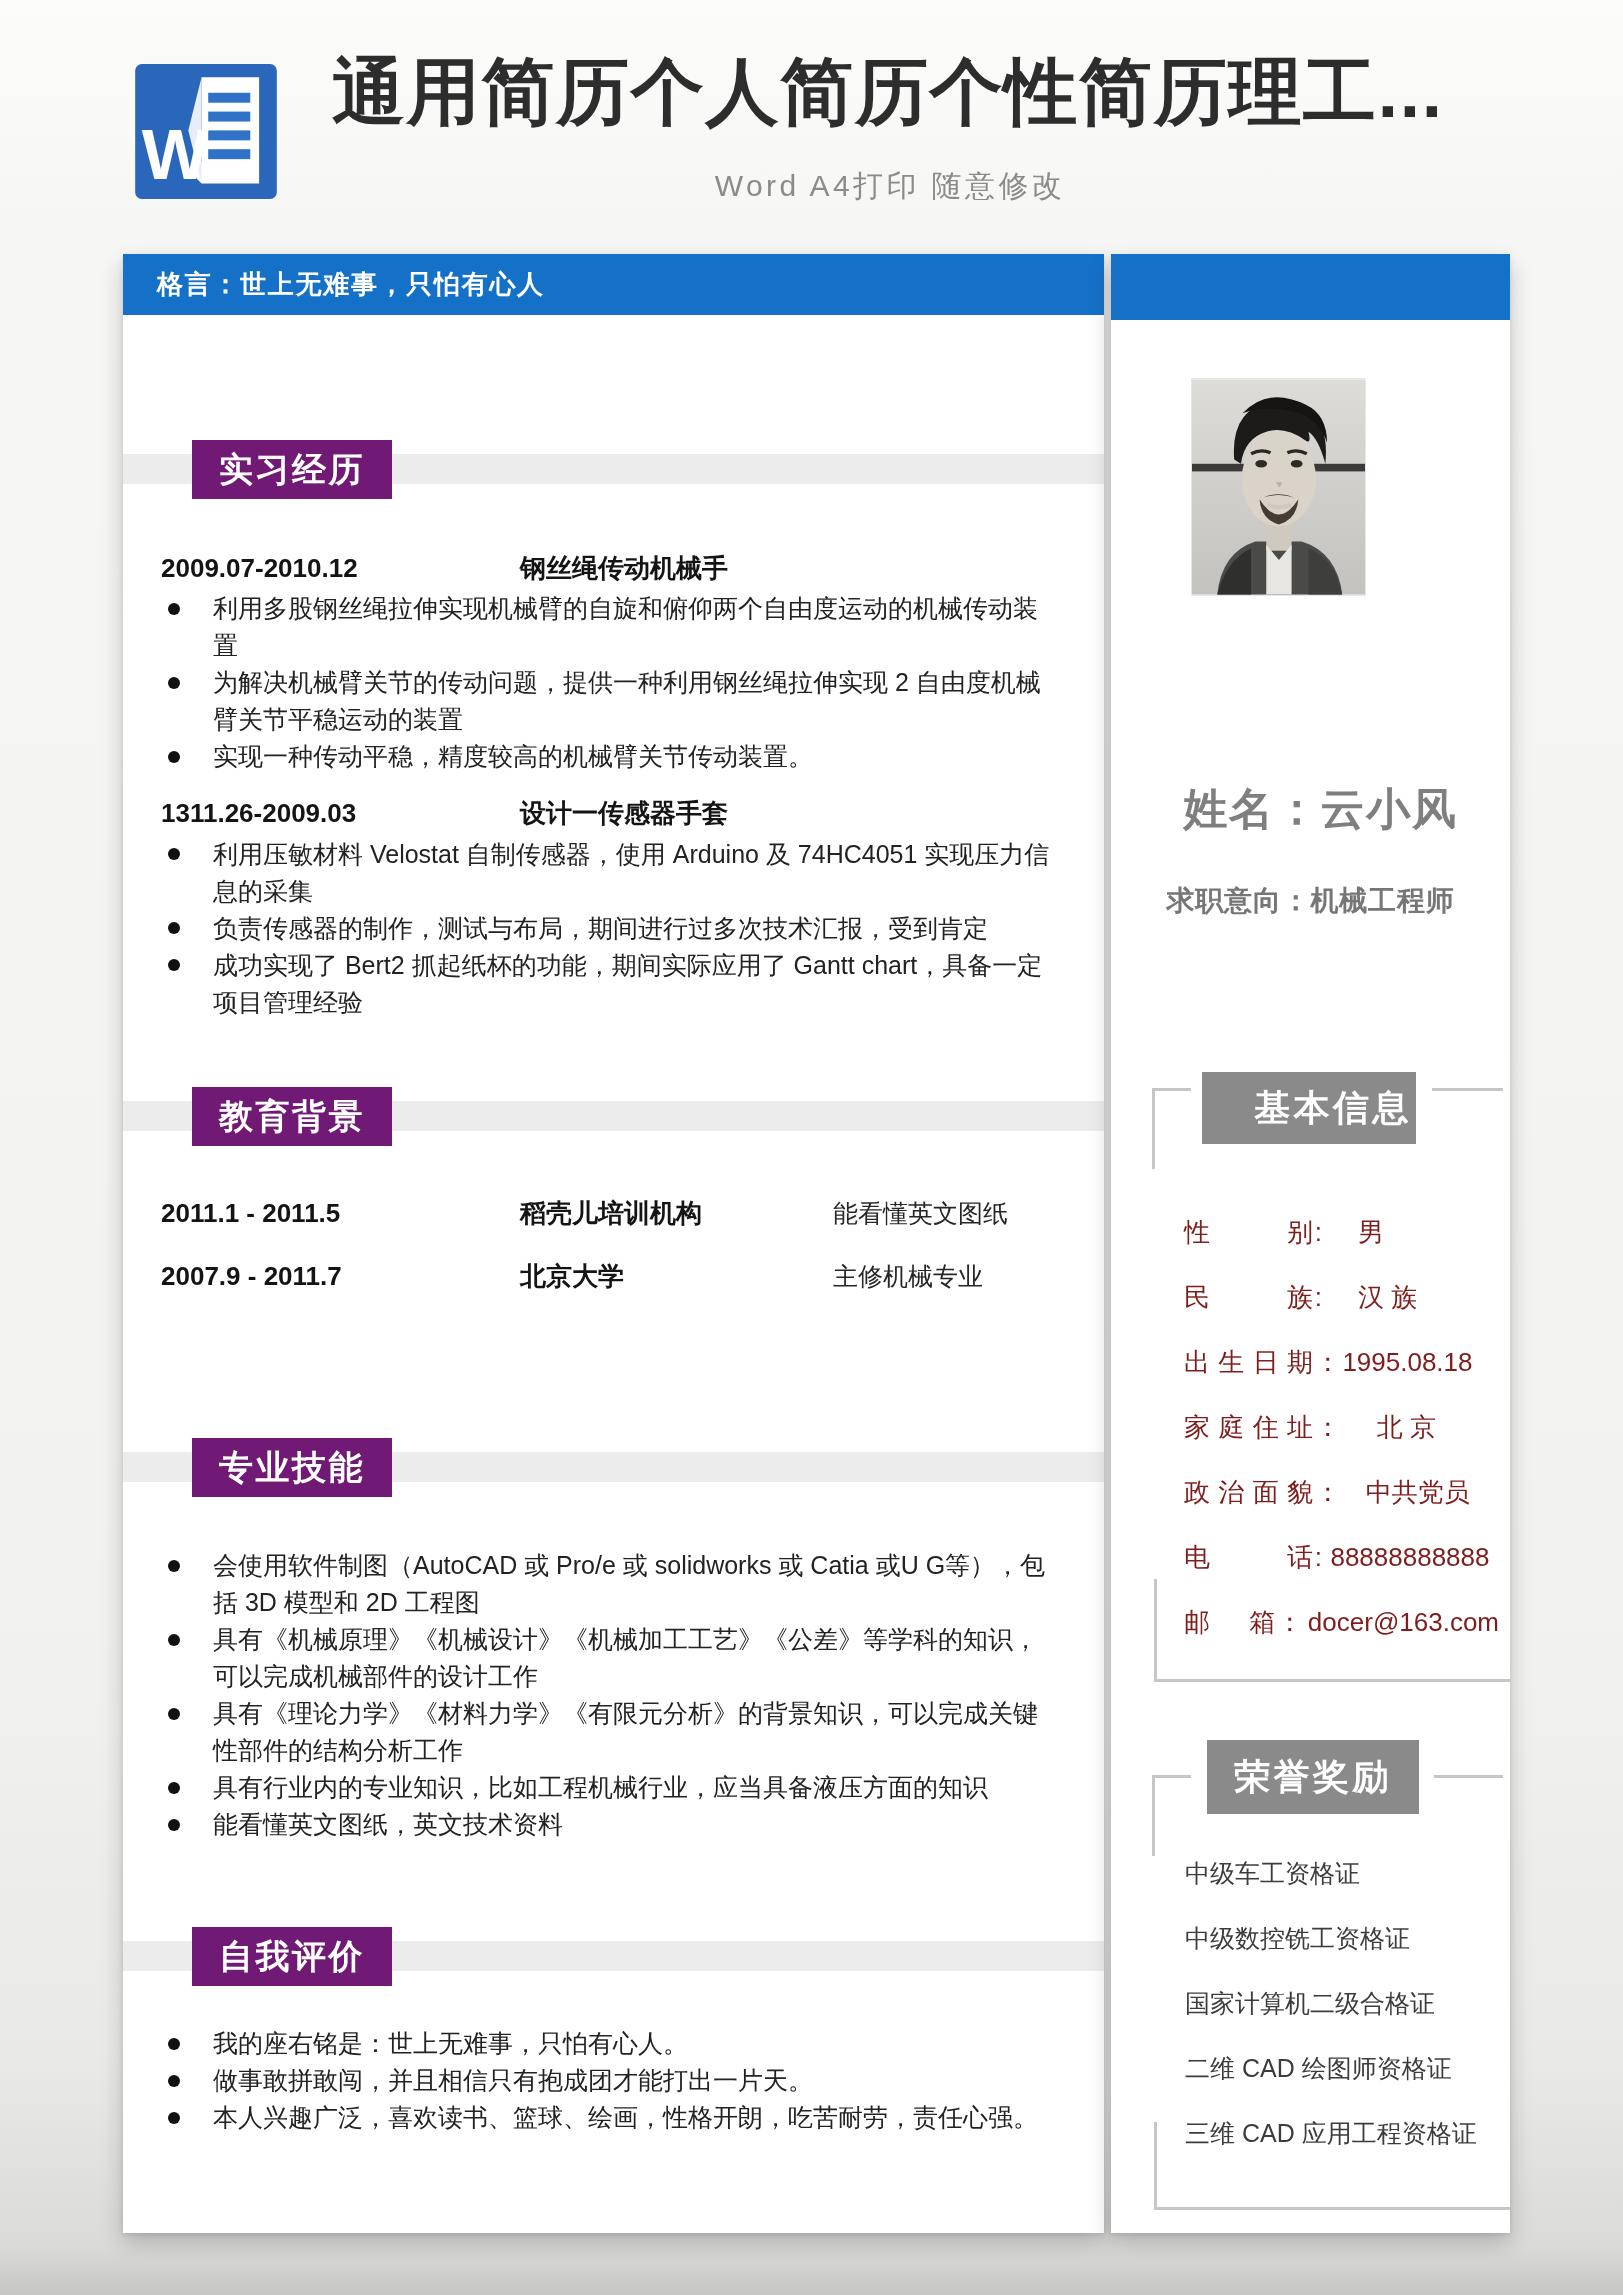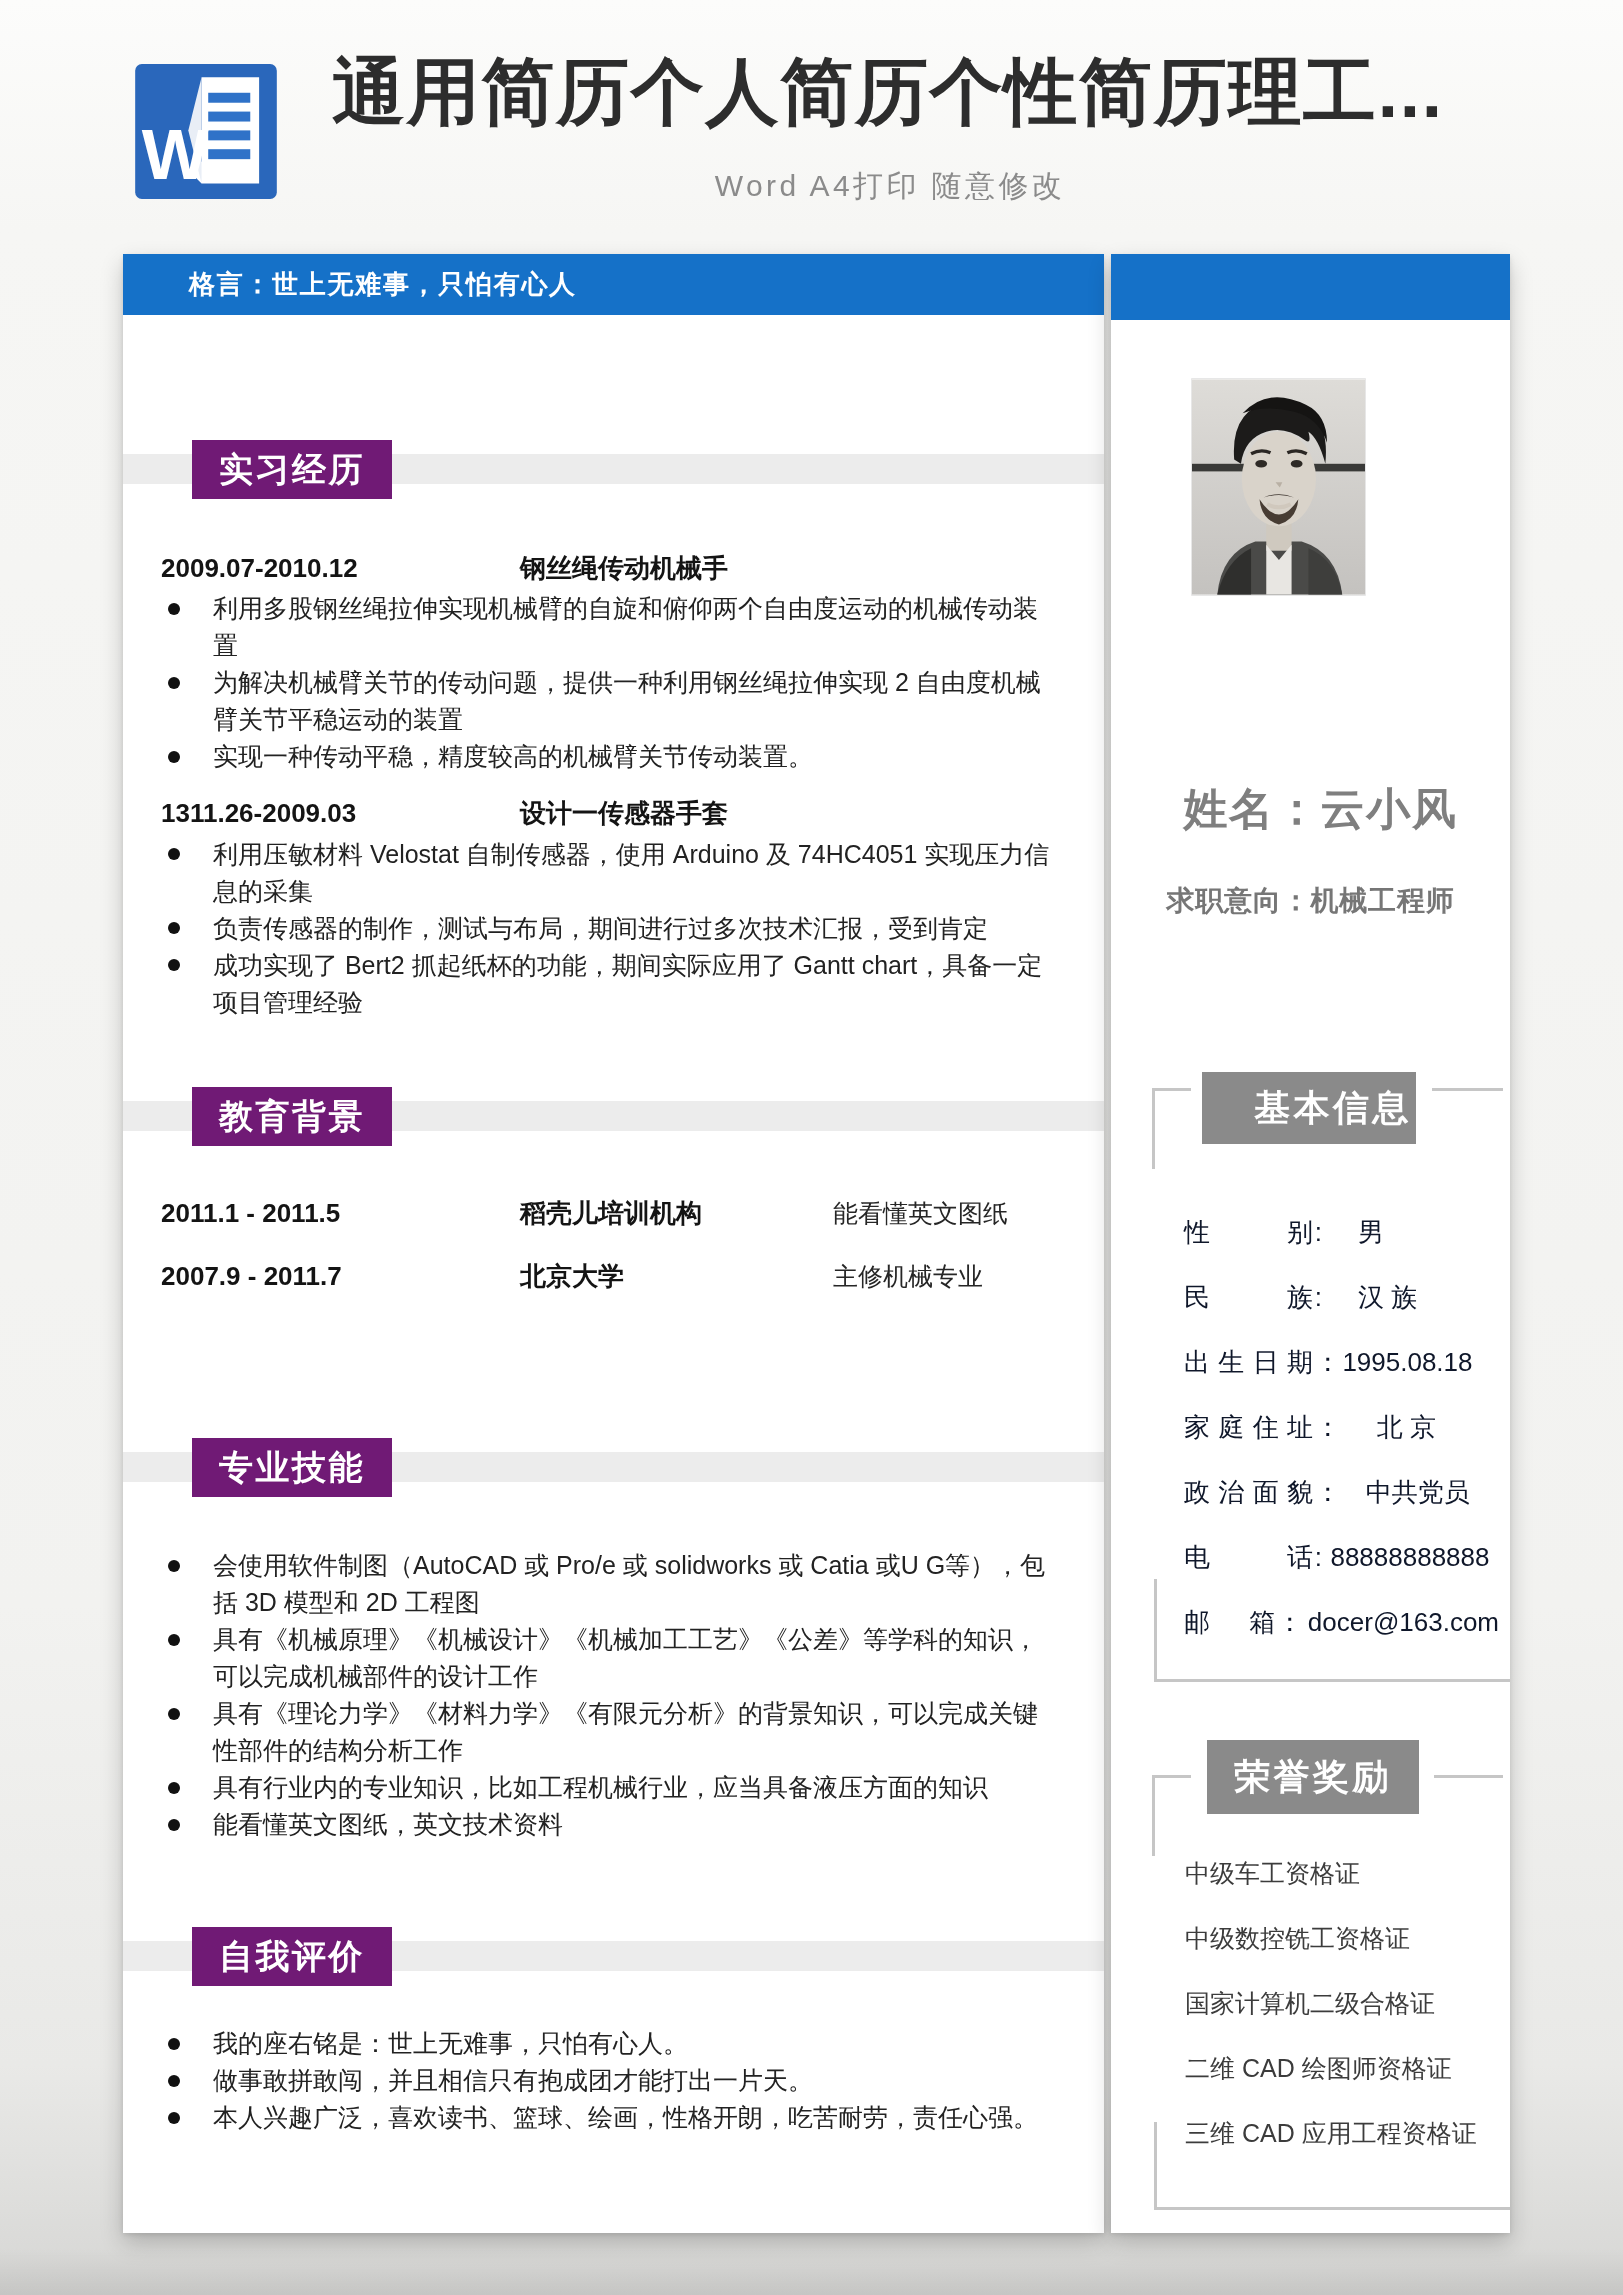--- a/index.html
+++ b/index.html
@@ -16,21 +16,21 @@
     color:#2d2d2d; letter-spacing:1.7px; white-space:nowrap; }
   .sub-title { position:absolute; left:332px; top:166px; width:1116px; text-align:center;
     font-size:30px; color:#8b8b8b; letter-spacing:3.4px; }
   
   .page { position:absolute; top:254px; background:#fff;
     box-shadow:0 10px 22px rgba(0,0,0,.20), 0 1.7px 5px rgba(0,0,0,.10); }
   .page-main { left:123px; width:981px; height:1979px; }
   .page-right { left:1111px; width:399px; height:1979px; }
   .motto-bar { position:absolute; left:0; top:0; width:100%; height:61px; background:#1571c8; }
   .motto-bar.tall { height:66px; }
-  .motto-text { line-height:61px; padding-left:66px; color:#fff; font-weight:bold; font-size:26px; letter-spacing:1.7px; }
+  .motto-text { line-height:61px; padding-left:34px; color:#fff; font-weight:bold; font-size:26px; letter-spacing:1.7px; }
   
   .sec { position:absolute; left:0; width:100%; }
   .sec-header { position:relative; height:59px; }
   .sec-band { position:absolute; left:0; right:0; top:14.4px; height:30px; background:#ececec; }
   .sec-box { position:relative; margin-left:69px; width:200px; height:59px; background:#701a75;
     color:#fff; font-size:34px; font-weight:bold; text-align:center; line-height:59px; letter-spacing:2.5px; }
   .sec-body { margin-left:38px; width:897px; font-size:25px; }
   .entry-head { display:flex; line-height:37px; font-weight:bold; color:#141414; font-size:26px; }
   .entry-period { width:359px; flex:none; }
   .blist { list-style:none; }
@@ -53,21 +53,21 @@
   .bi-box { left:91px; top:818px; width:214px; height:72px; font-size:36px; line-height:72px;padding-left:48px; }
   .ho-box { left:96px; top:1486px; width:212px; height:74px; font-size:36px; line-height:74px; }
   .brk { position:absolute; border:0 solid #c6c6c6; }
   .brk-tl-bi { left:41px; top:834px; width:39px; height:81px; border-left-width:3.4px; border-top-width:3.4px; }
   .brk-tr-bi { left:321px; top:834px; width:71px; height:3.4px; background:#c6c6c6; }
   .brk-bl-bi { left:43px; top:1325px; width:356px; height:103px; border-left-width:3.4px; border-bottom-width:3.4px; }
   .brk-tl-ho { left:41px; top:1521px; width:39px; height:81px; border-left-width:3.4px; border-top-width:3.4px; }
   .brk-tr-ho { left:323px; top:1521px; width:69px; height:3.4px; background:#c6c6c6; }
   .brk-bl-ho { left:43px; top:1868px; width:356px; height:88px; border-left-width:3.4px; border-bottom-width:3.4px; }
   .fields { position:absolute; left:73px; top:946px; width:315px; }
-  .frow { display:flex; height:65px; align-items:center; font-size:26px; color:#0f172a; }
+  .frow { display:flex; height:65px; align-items:center; font-size:26px; color:#7f1d1d; }
   .flabel { display:inline-block; width:129px; text-align:justify; text-align-last:justify; }
   .fcolon { margin-left:1.7px; }
   .fval { margin-left:12px; white-space:nowrap; }
   .frow.vc .fval { margin-left:36px; }
   .honor-list { position:absolute; left:74px; top:1587px; width:313px; }
   .honor-list div { height:65px; line-height:65px; font-size:25px; color:#3c3c3c; white-space:nowrap; }
   .bottom-strip { position:absolute; left:0; bottom:0; width:100%; height:47px;
     background:linear-gradient(180deg,rgba(0,0,0,0) 0%,rgba(0,0,0,0.08) 100%); }
 </style>
 </head>

